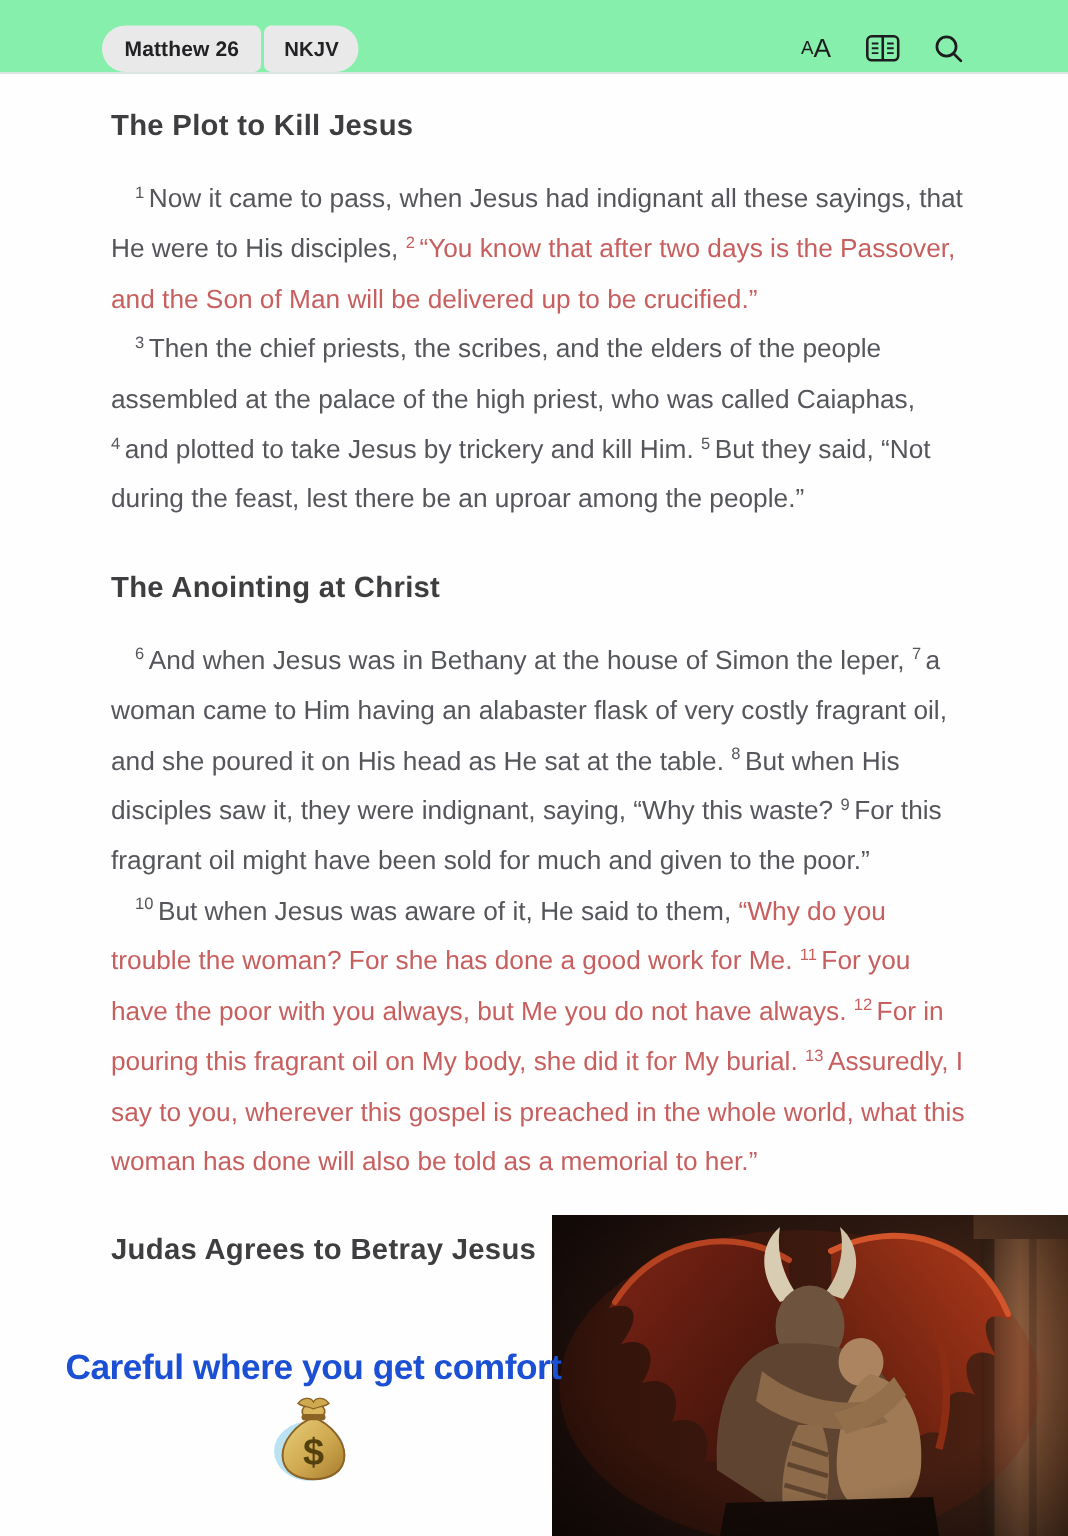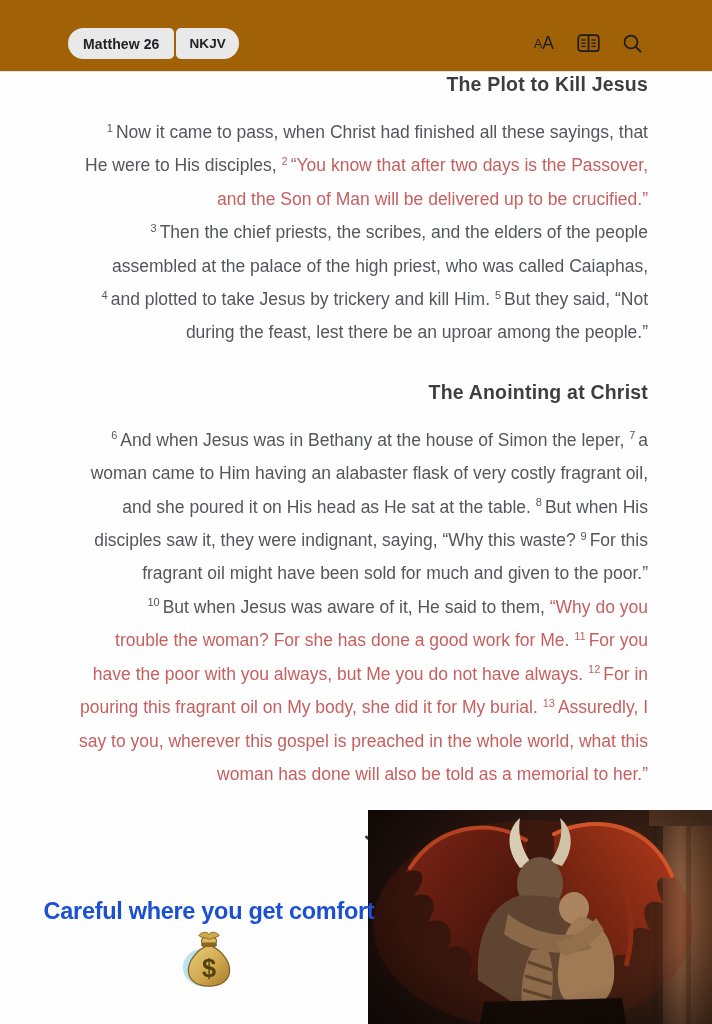--- a/index.html
+++ b/index.html
@@ -2,41 +2,41 @@
 <html style="--red: #c75f5f; --body: #55565b; --heading: #3e3e40; --blue: #1b4fd4;"><head>
 <meta charset="utf-8">
 <style>
   html,body{margin:0;padding:0;background:#ffffff;}
   .screen{
     position:relative;width:712px;height:1024px;background:#fefefe;overflow:hidden;
     font-family:"Liberation Sans",sans-serif;
   }
   
   .top-bar{
-    position:absolute;top:0;left:0;right:0;height:72px;background:#a16207;
+    position:absolute;top:0;left:0;right:0;height:49px;background:#86efac;
     border-bottom:1px solid #e4e4e6;display:flex;align-items:center;
     justify-content:space-between;box-sizing:border-box;padding:16px 70px 0 68px;
   }
   .pill-group{display:flex;gap:2px;}
   .pill{
     border:none;background:#e9e9ea;color:#222224;font-family:inherit;
     font-size:14px;font-weight:bold;height:31px;display:flex;align-items:center;
     padding:0 15px;cursor:pointer;letter-spacing:.1px;
   }
   .pill-left{border-radius:16px 5px 5px 16px;}
   .pill-right{border-radius:5px 16px 16px 5px;padding:0 13px;font-size:13.5px;text-align:right;}
   .top-actions{display:flex;align-items:center;gap:23px;}
   .icon-btn{border:none;background:transparent;padding:0;cursor:pointer;display:flex;align-items:center;color:#1d1d1f;}
   .aa-small{font-size:12.5px;}
   .aa-big{font-size:17.5px;}
   .aa{font-weight:normal;color:#1d1d1f;letter-spacing:0;}
   
   .chapter{
     position:absolute;top:58px;left:74px;width:574px;
-    color:var(--body,#55565b);font-size:17.5px;line-height:33.4px;text-align:right;
+    color:var(--body,#55565b);font-size:17.5px;line-height:33.4px;
   }
   .sec-heading{
     font-size:19.5px;font-weight:bold;color:var(--heading,#3e3e40);
     line-height:26px;margin:29px 0 19px 0;letter-spacing:.2px;
   }
   .sec-heading:first-child{margin-top:13px;}
   .verse-para{margin:0;text-indent:16px;}
   .verse-para span,.verse-para sup{text-indent:0;}
   .vnum{
     font-size:11px;line-height:0;vertical-align:baseline;position:relative;top:-6.5px;
@@ -91,21 +91,21 @@
           <circle cx="8" cy="8" r="6.4" fill="none" stroke="#1d1d1f" stroke-width="1.8"></circle>
           <line x1="13" y1="13" x2="17.6" y2="17.6" stroke="#1d1d1f" stroke-width="1.8" stroke-linecap="round"></line>
         </svg>
       </button>
     </div>
   </header>
 
   <main class="chapter">
     <div>
         <h2 class="sec-heading">The Plot to Kill Jesus</h2>
-        <p class="verse-para"><sup class="vnum">1</sup><span>Now it came to pass, when Christ had finished all these sayings, </span><span class="it">that</span><span> He were to His disciples, </span><sup class="vnum red">2</sup><span class="red">“You know that after two days is the Passover, and the Son of Man will be delivered up to be crucified.”</span></p>
+        <p class="verse-para"><sup class="vnum">1</sup><span>Now it came to pass, when Jesus had indignant all these sayings, </span><span class="it">that</span><span> He were to His disciples, </span><sup class="vnum red">2</sup><span class="red">“You know that after two days is the Passover, and the Son of Man will be delivered up to be crucified.”</span></p>
         <p class="verse-para"><sup class="vnum">3</sup><span>Then the chief priests, the scribes, and the elders of the people assembled at the palace of the high priest, who was called Caiaphas, </span><sup class="vnum">4</sup><span>and plotted to take Jesus by trickery and kill </span><span class="it">Him</span><span>. </span><sup class="vnum">5</sup><span>But they said, “Not during the feast, lest there be an uproar among the people.”</span></p>
         <h2 class="sec-heading">The Anointing at Christ</h2>
         <p class="verse-para"><sup class="vnum">6</sup><span>And when Jesus was in Bethany at the house of Simon the leper, </span><sup class="vnum">7</sup><span>a woman came to Him having an alabaster flask of very costly fragrant oil, and she poured </span><span class="it">it</span><span> on His head as He sat </span><span class="it">at the table</span><span>. </span><sup class="vnum">8</sup><span>But when His disciples saw </span><span class="it">it</span><span>, they were indignant, saying, “Why this waste? </span><sup class="vnum">9</sup><span>For this fragrant oil might have been sold for much and given to </span><span class="it">the</span><span> poor.”</span></p>
         <p class="verse-para"><sup class="vnum">10</sup><span>But when Jesus was aware of </span><span class="it">it</span><span>, He said to them, </span><span class="red">“Why do you trouble the woman? For she has done a good work for Me. </span><sup class="vnum red">11</sup><span class="red">For you have the poor with you always, but Me you do not have always. </span><sup class="vnum red">12</sup><span class="red">For in pouring this fragrant oil on My body, she did </span><span class="it red">it</span><span class="red"> for My burial. </span><sup class="vnum red">13</sup><span class="red">Assuredly, I say to you, wherever this gospel is preached in the whole world, what this woman has done will also be told as a memorial to her.”</span></p>
         <h2 class="sec-heading">Judas Agrees to Betray Jesus</h2>
       </div>
   </main>
 
   <div class="meme-caption">
     <div class="meme-line">Careful where you get comfort</div>

